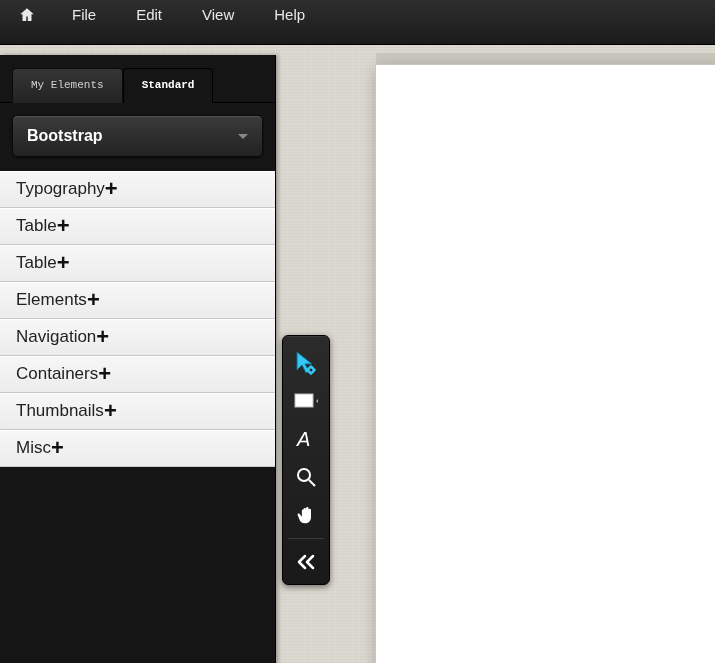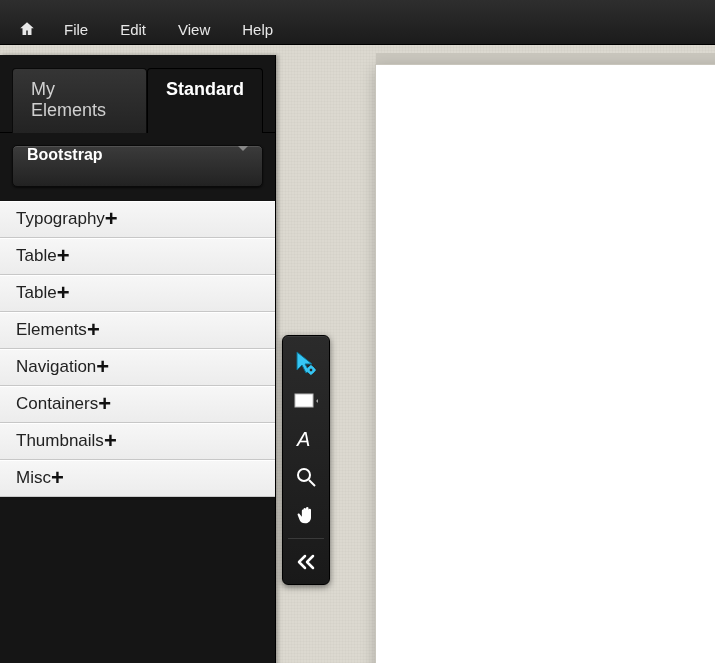--- a/index.html
+++ b/index.html
@@ -3,23 +3,23 @@
 <meta charset="utf-8">
 <style>
   * { margin: 0; padding: 0; box-sizing: border-box; font-family: "Helvetica Neue", Arial, sans-serif; }
   html, body { width: 715px; height: 663px; overflow: hidden; background: #d9d6cd; }
 
   
   .menubar {
     height: 45px;
     background: linear-gradient(#2e2e2e, #1b1b1b);
     display: flex;
-    align-items: flex-end;
+    align-items: flex-start;
     padding: 0 10px;
-    gap: 8px;
+    gap: 16px;
     color: #e8e8e8;
     font-size: 15px;
     border-bottom: 1px solid #000;
   }
   .menubar .home-btn { padding: 6px 8px; display:flex; align-items:center; }
   .menubar .menu-item { padding: 6px 12px; cursor: pointer; }
 
   
   .workspace {
     position: absolute;
@@ -40,29 +40,30 @@
     box-shadow: 2px 0 4px rgba(0,0,0,0.3);
     padding-bottom: 200px;
   }
   .tabs {
     display: flex;
     padding: 12px 12px 0 12px;
     gap: 0;
   }
   .tab {
     padding: 10px 18px 12px;
-    font-size: 18px;
+    font-size: 11px;
     color: #cfcfcf;
     background: #2b2b2b;
     border: 1px solid #000;
     border-bottom: none;
     border-radius: 4px 4px 0 0;
     cursor: pointer;
     position: relative;
     top: 1px;
+    font-family: Liberation Mono, monospace;
   }
   .tab.inactive { background: linear-gradient(#353535,#232323); border-color:#0a0a0a; color:#d0d0d0; }
   .tab.active {
     background: #151515;
     color: #fff;
     font-weight: bold;
     border-color: #000;
     z-index: 2;
   }
   .tab-body {
@@ -74,20 +75,21 @@
     width: 100%;
     height: 42px;
     background: linear-gradient(#3b3b3b, #222);
     border: 1px solid #0a0a0a;
     border-radius: 5px;
     color: #fff;
     font-size: 16px;
     font-weight: bold;
     padding: 0 14px;
     display: flex;
+    align-items: center;
     justify-content: space-between;
     box-shadow: inset 0 1px 0 rgba(255,255,255,0.12), 0 1px 2px rgba(0,0,0,0.6);
     cursor: pointer;
   }
   .caret-down {
     width: 0; height: 0;
     border-left: 5px solid transparent;
     border-right: 5px solid transparent;
     border-top: 5px solid #888;
   }

